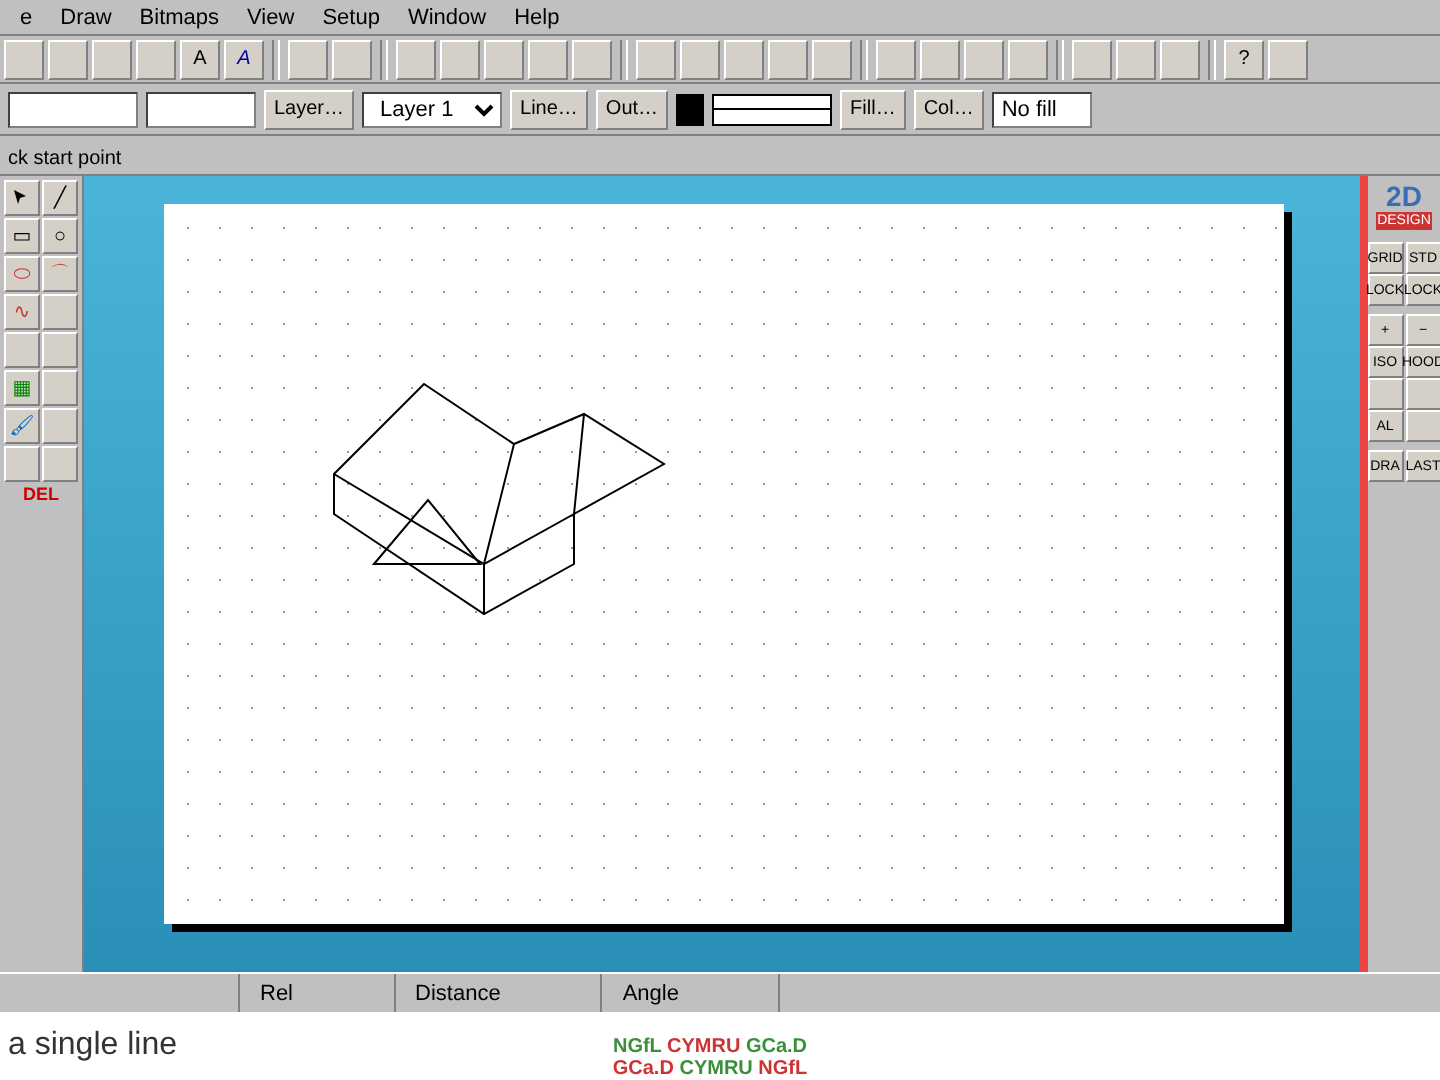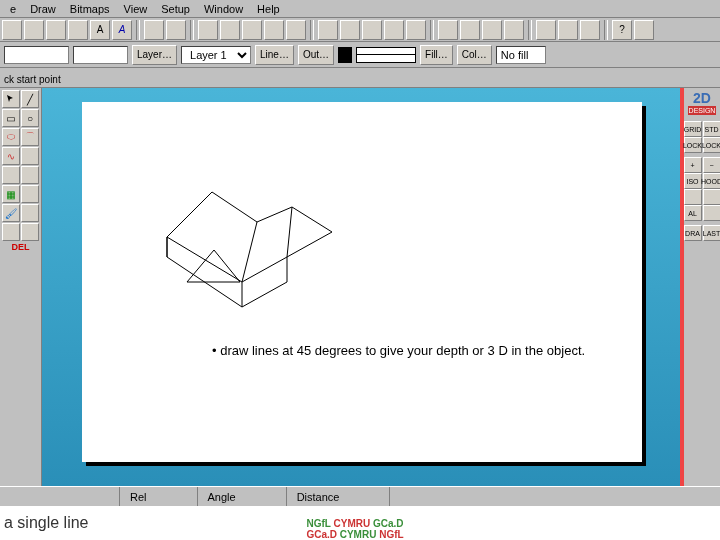--- a/index.html
+++ b/index.html
@@ -176,21 +176,20 @@
           <path d="M 100 100 L 100 125"></path>
           <path d="M 115 40 L 100 100"></path>
           <path d="M 150 25 L 145 75"></path>
           <path d="M 25 55 L 25 75"></path>
 
           <path d="M 45 100 L 72 68 L 98 100 Z"></path>
         </svg>
       </div>
 
       <div class="instructions">
-        <p>• draw lines at 45 degrees to give your depth or 3 D in the object.</p>
       </div>
     </div>
   </div>
 
   <div class="right-tools">
     <div class="logo2d">2D</div>
     <div class="logo-design">DESIGN</div>
     <div style="height:6px"></div>
     <div class="tool-row">
         <div class="rtool">GRID</div>
@@ -221,22 +220,22 @@
     <div class="tool-row">
         <div class="rtool">DRA</div>
         <div class="rtool">LAST</div>
       </div>
   </div>
 </div>
 
 <div class="bottom-bar">
   <div class="status-field" style="width:120px"></div>
   <div class="status-field">Rel</div>
+  <div class="status-field">Distance</div>
   <div class="status-field">Angle</div>
-  <div class="status-field">Distance</div>
 </div>
 
 <div class="footer-area">
   <div class="footer-logo">
     <span class="g1">NGfL</span> <span class="r1">CYMRU</span> <span class="g1">GCa.D</span>
   </div>
   <div class="footer-logo">
     <span class="r1">GCa.D</span> <span class="g1">CYMRU</span> <span class="r1">NGfL</span>
   </div>
 </div>

